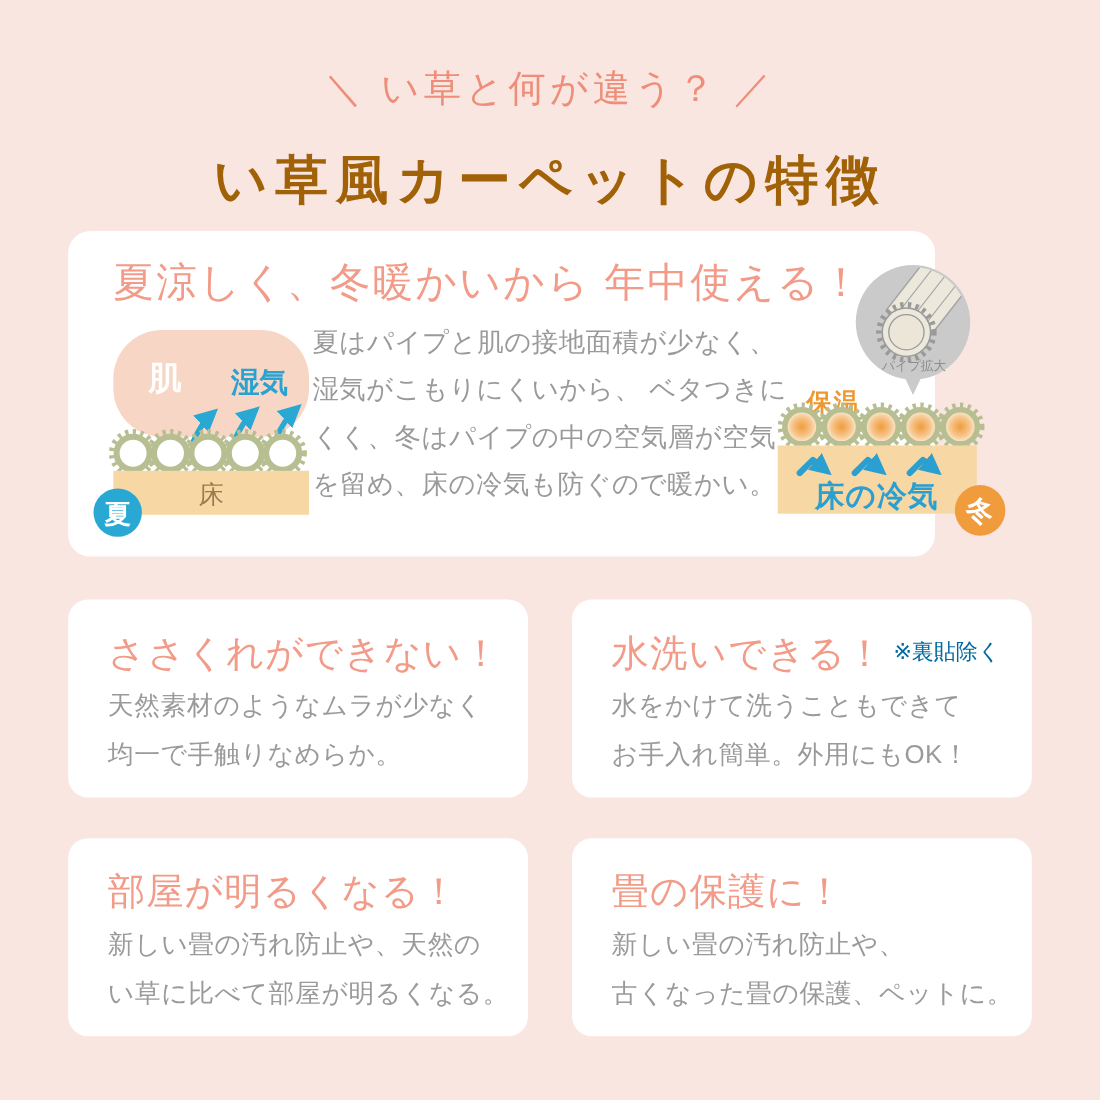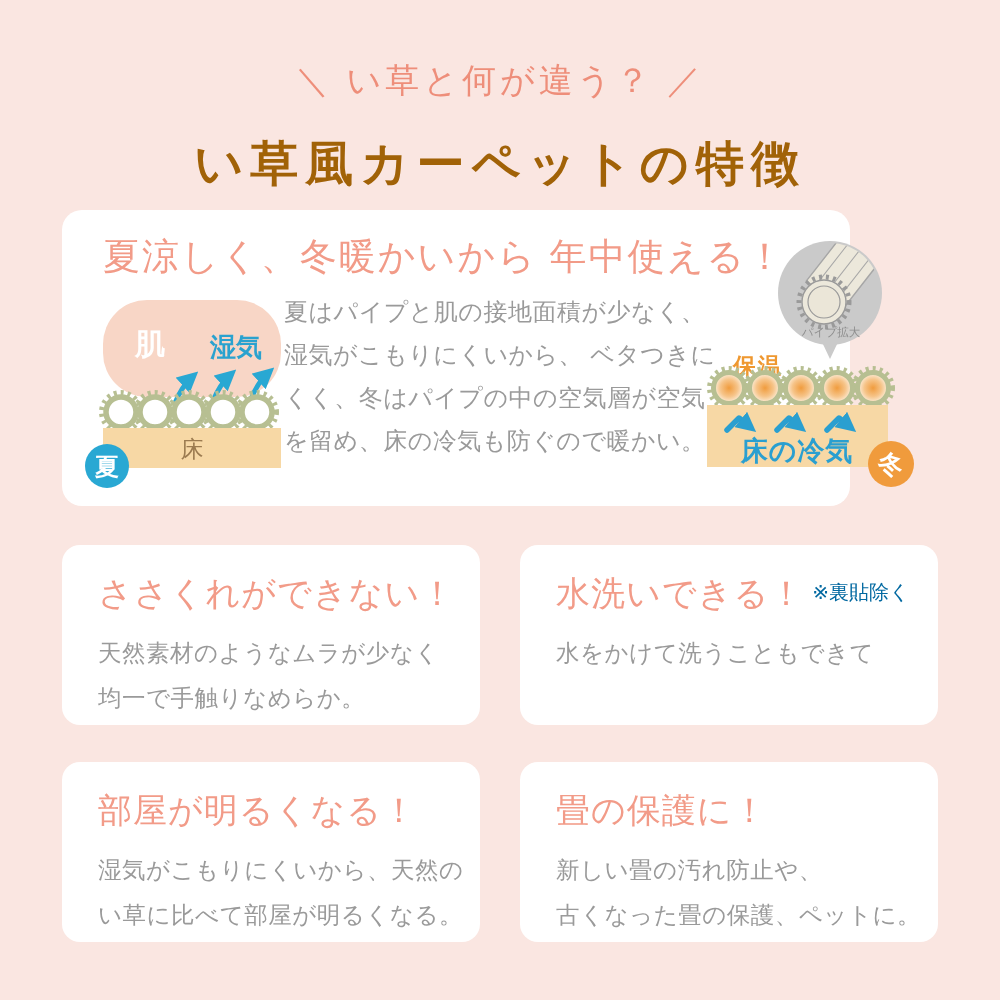--- a/index.html
+++ b/index.html
@@ -42,21 +42,21 @@
   .sm-heading {
     position:absolute; left:36px; top:26px;
     font-size:34px; letter-spacing:1px; color:#f29b88; font-weight:500;
     white-space:nowrap;
   }
   .sm-note {
     font-size:20px; color:#0369a1; letter-spacing:0; font-weight:normal;
     margin-left:8px; vertical-align:6px;
   }
   .sm-body {
-    position:absolute; left:36px; top:86px;
+    position:absolute; left:36px; top:74px;
     font-size:23.5px; line-height:45px; color:#9a9a9a; letter-spacing:0.5px;
     white-space:nowrap;
   }
 
   svg text { font-family:"Liberation Sans","DejaVu Sans",sans-serif; }
 </style>
 </head>
 <body>
 
 <div class="canvas">
@@ -186,27 +186,28 @@
     <div class="sm-body">
       <div>天然素材のようなムラが少なく</div>
       <div>均一で手触りなめらか。</div>
     </div>
   </div>
 
   <div class="card card-sm card-3">
     <div class="sm-heading"><span>水洗いできる！</span><span class="sm-note">※裏貼除く</span></div>
     <div class="sm-body">
       <div>水をかけて洗うこともできて</div>
+      <div>お手入れ簡単。外用にもOK！</div>
     </div>
   </div>
 
   <div class="card card-sm card-4">
     <div class="sm-heading">部屋が明るくなる！</div>
     <div class="sm-body">
-      <div>湿気がこもりにくいから、天然の</div>
+      <div>新しい畳の汚れ防止や、天然の</div>
       <div>い草に比べて部屋が明るくなる。</div>
     </div>
   </div>
 
   <div class="card card-sm card-5">
     <div class="sm-heading">畳の保護に！</div>
     <div class="sm-body">
       <div>新しい畳の汚れ防止や、</div>
       <div>古くなった畳の保護、ペットに。</div>
     </div>

